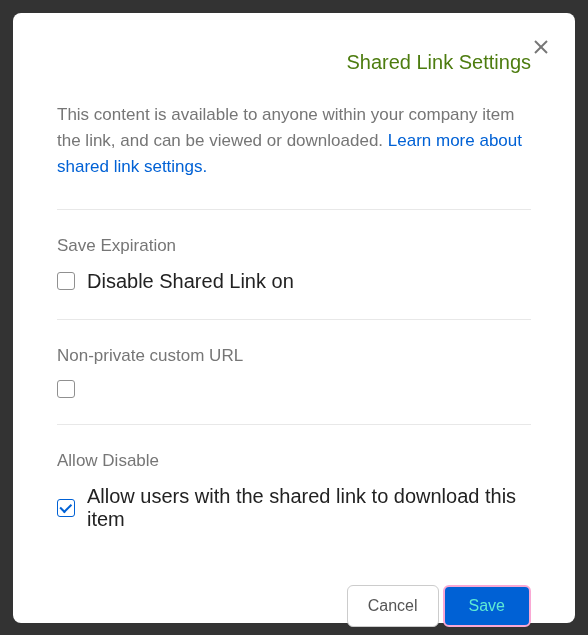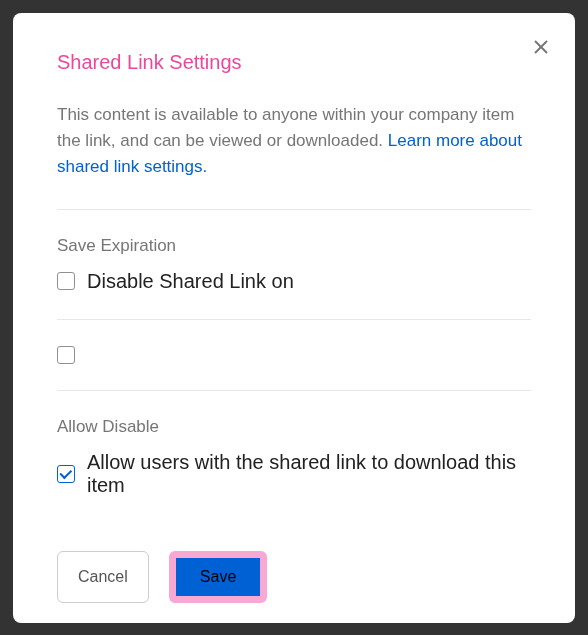--- a/index.html
+++ b/index.html
@@ -20,22 +20,23 @@
       background: #fff;
       width: 562px;
       height: 610px;
       border-radius: 8px;
       position: relative;
       padding: 38px 44px 30px 44px;
     }
     .modal-title {
       font-size: 20px;
       font-weight: 400;
-      color: #ec4899;
+      color: #4d7c0f;
       margin-bottom: 28px;
+      text-align: right;
     }
     .close-btn {
       position: absolute;
       top: 20px;
       right: 20px;
       width: 28px;
       height: 28px;
       background: none;
       border: none;
       cursor: pointer;
@@ -100,40 +101,40 @@
       border-bottom: 2.5px solid #0061d5;
       transform: rotate(-45deg) translate(0px, -1px);
     }
     .checkbox-label {
       font-size: 20px;
       color: #222;
       cursor: pointer;
     }
     .button-row {
       display: flex;
-      justify-content: flex-start;
-      gap: 20px;
+      justify-content: flex-end;
+      gap: 4px;
       margin-top: 28px;
     }
     .btn {
       padding: 10px 20px;
       border-radius: 6px;
       font-size: 16px;
       cursor: pointer;
       font-family: inherit;
     }
     .btn-cancel {
       background: #fff;
       border: 1px solid #ccc;
       color: #555;
     }
     .btn-save {
       background: #0061d5;
-      border: 7px solid #f9a8d4;
-      color: #000000;
+      border: 2px solid #f9a8d4;
+      color: #5eead4;
       font-weight: 500;
       padding: 10px 24px;
     }
   </style>
 </head>
 <body>
 
 <div class="modal">
   <button class="close-btn">
     <svg viewBox="0 0 16 16" fill="none" stroke="currentColor" stroke-width="2">
@@ -154,20 +155,21 @@
     <div class="section-title">Save Expiration</div>
     <div class="checkbox-row">
       <div class="checkbox"></div>
       <label class="checkbox-label">Disable Shared Link on</label>
     </div>
   </div>
 
   <hr class="divider">
 
   <div class="section">
+    <div class="section-title">Non-private custom URL</div>
     <div class="checkbox-row">
       <div class="checkbox"></div>
     </div>
   </div>
 
   <hr class="divider">
 
   <div class="section">
     <div class="section-title">Allow Disable</div>
     <div class="checkbox-row">

